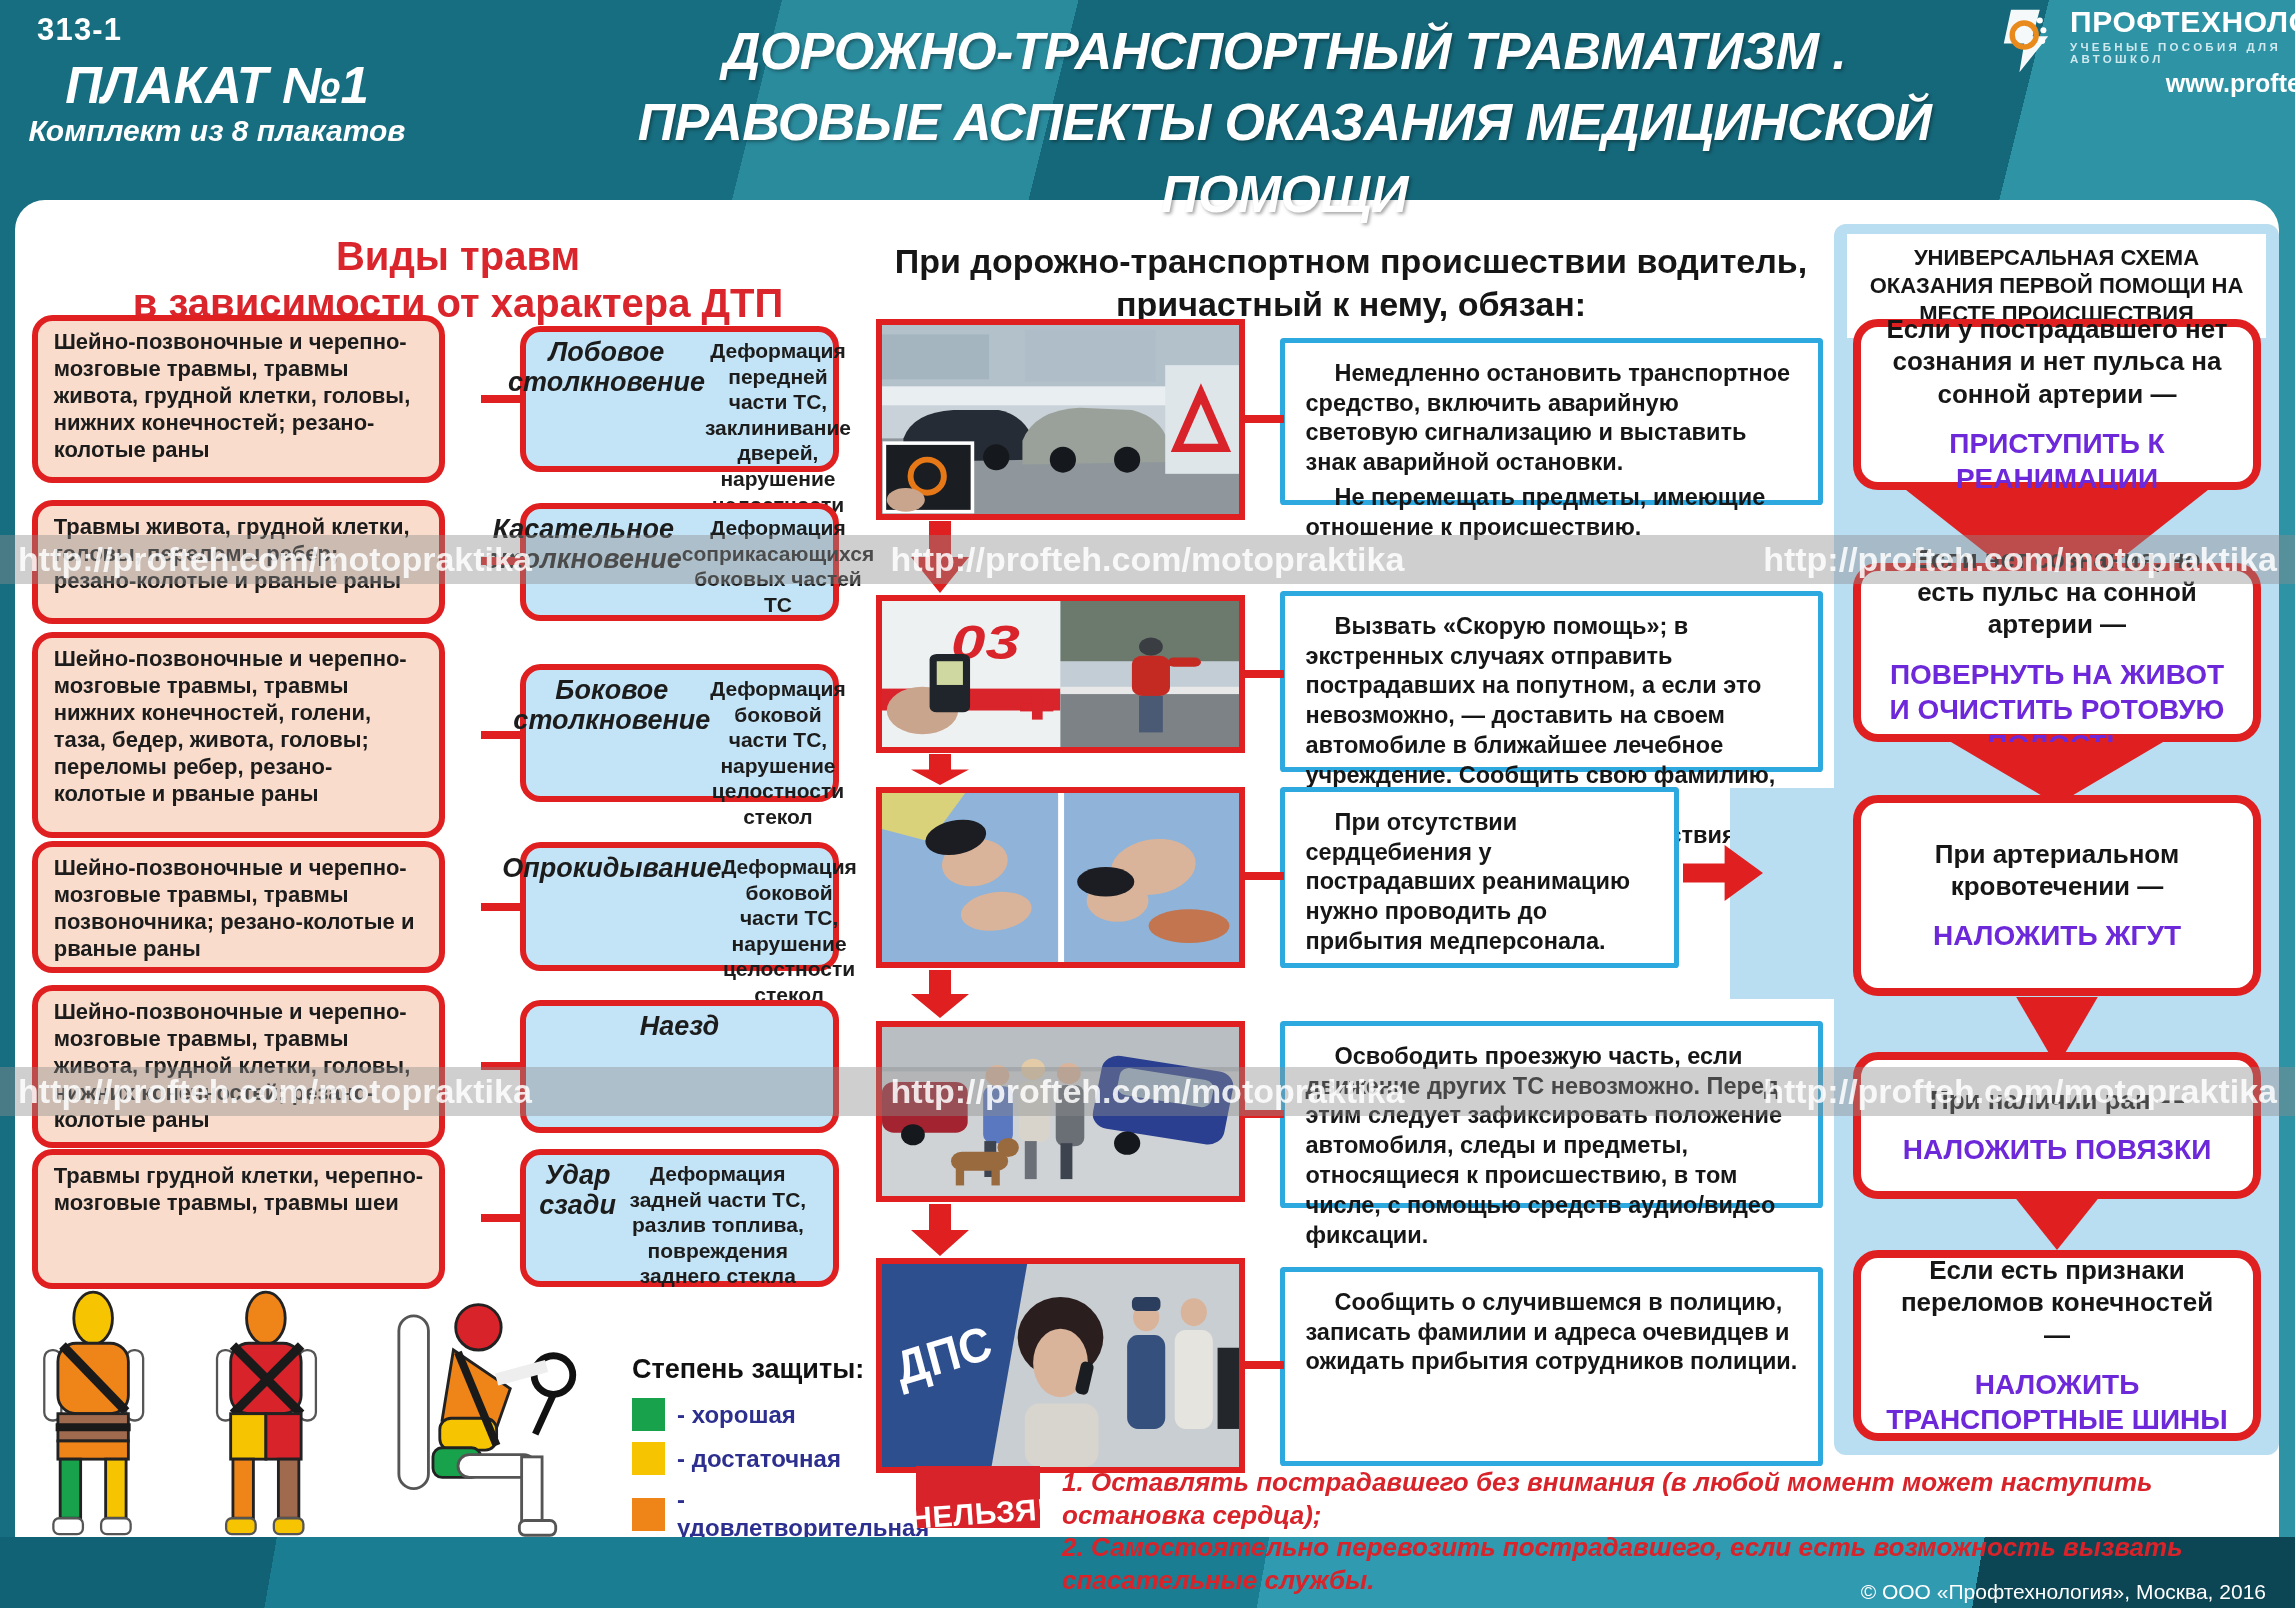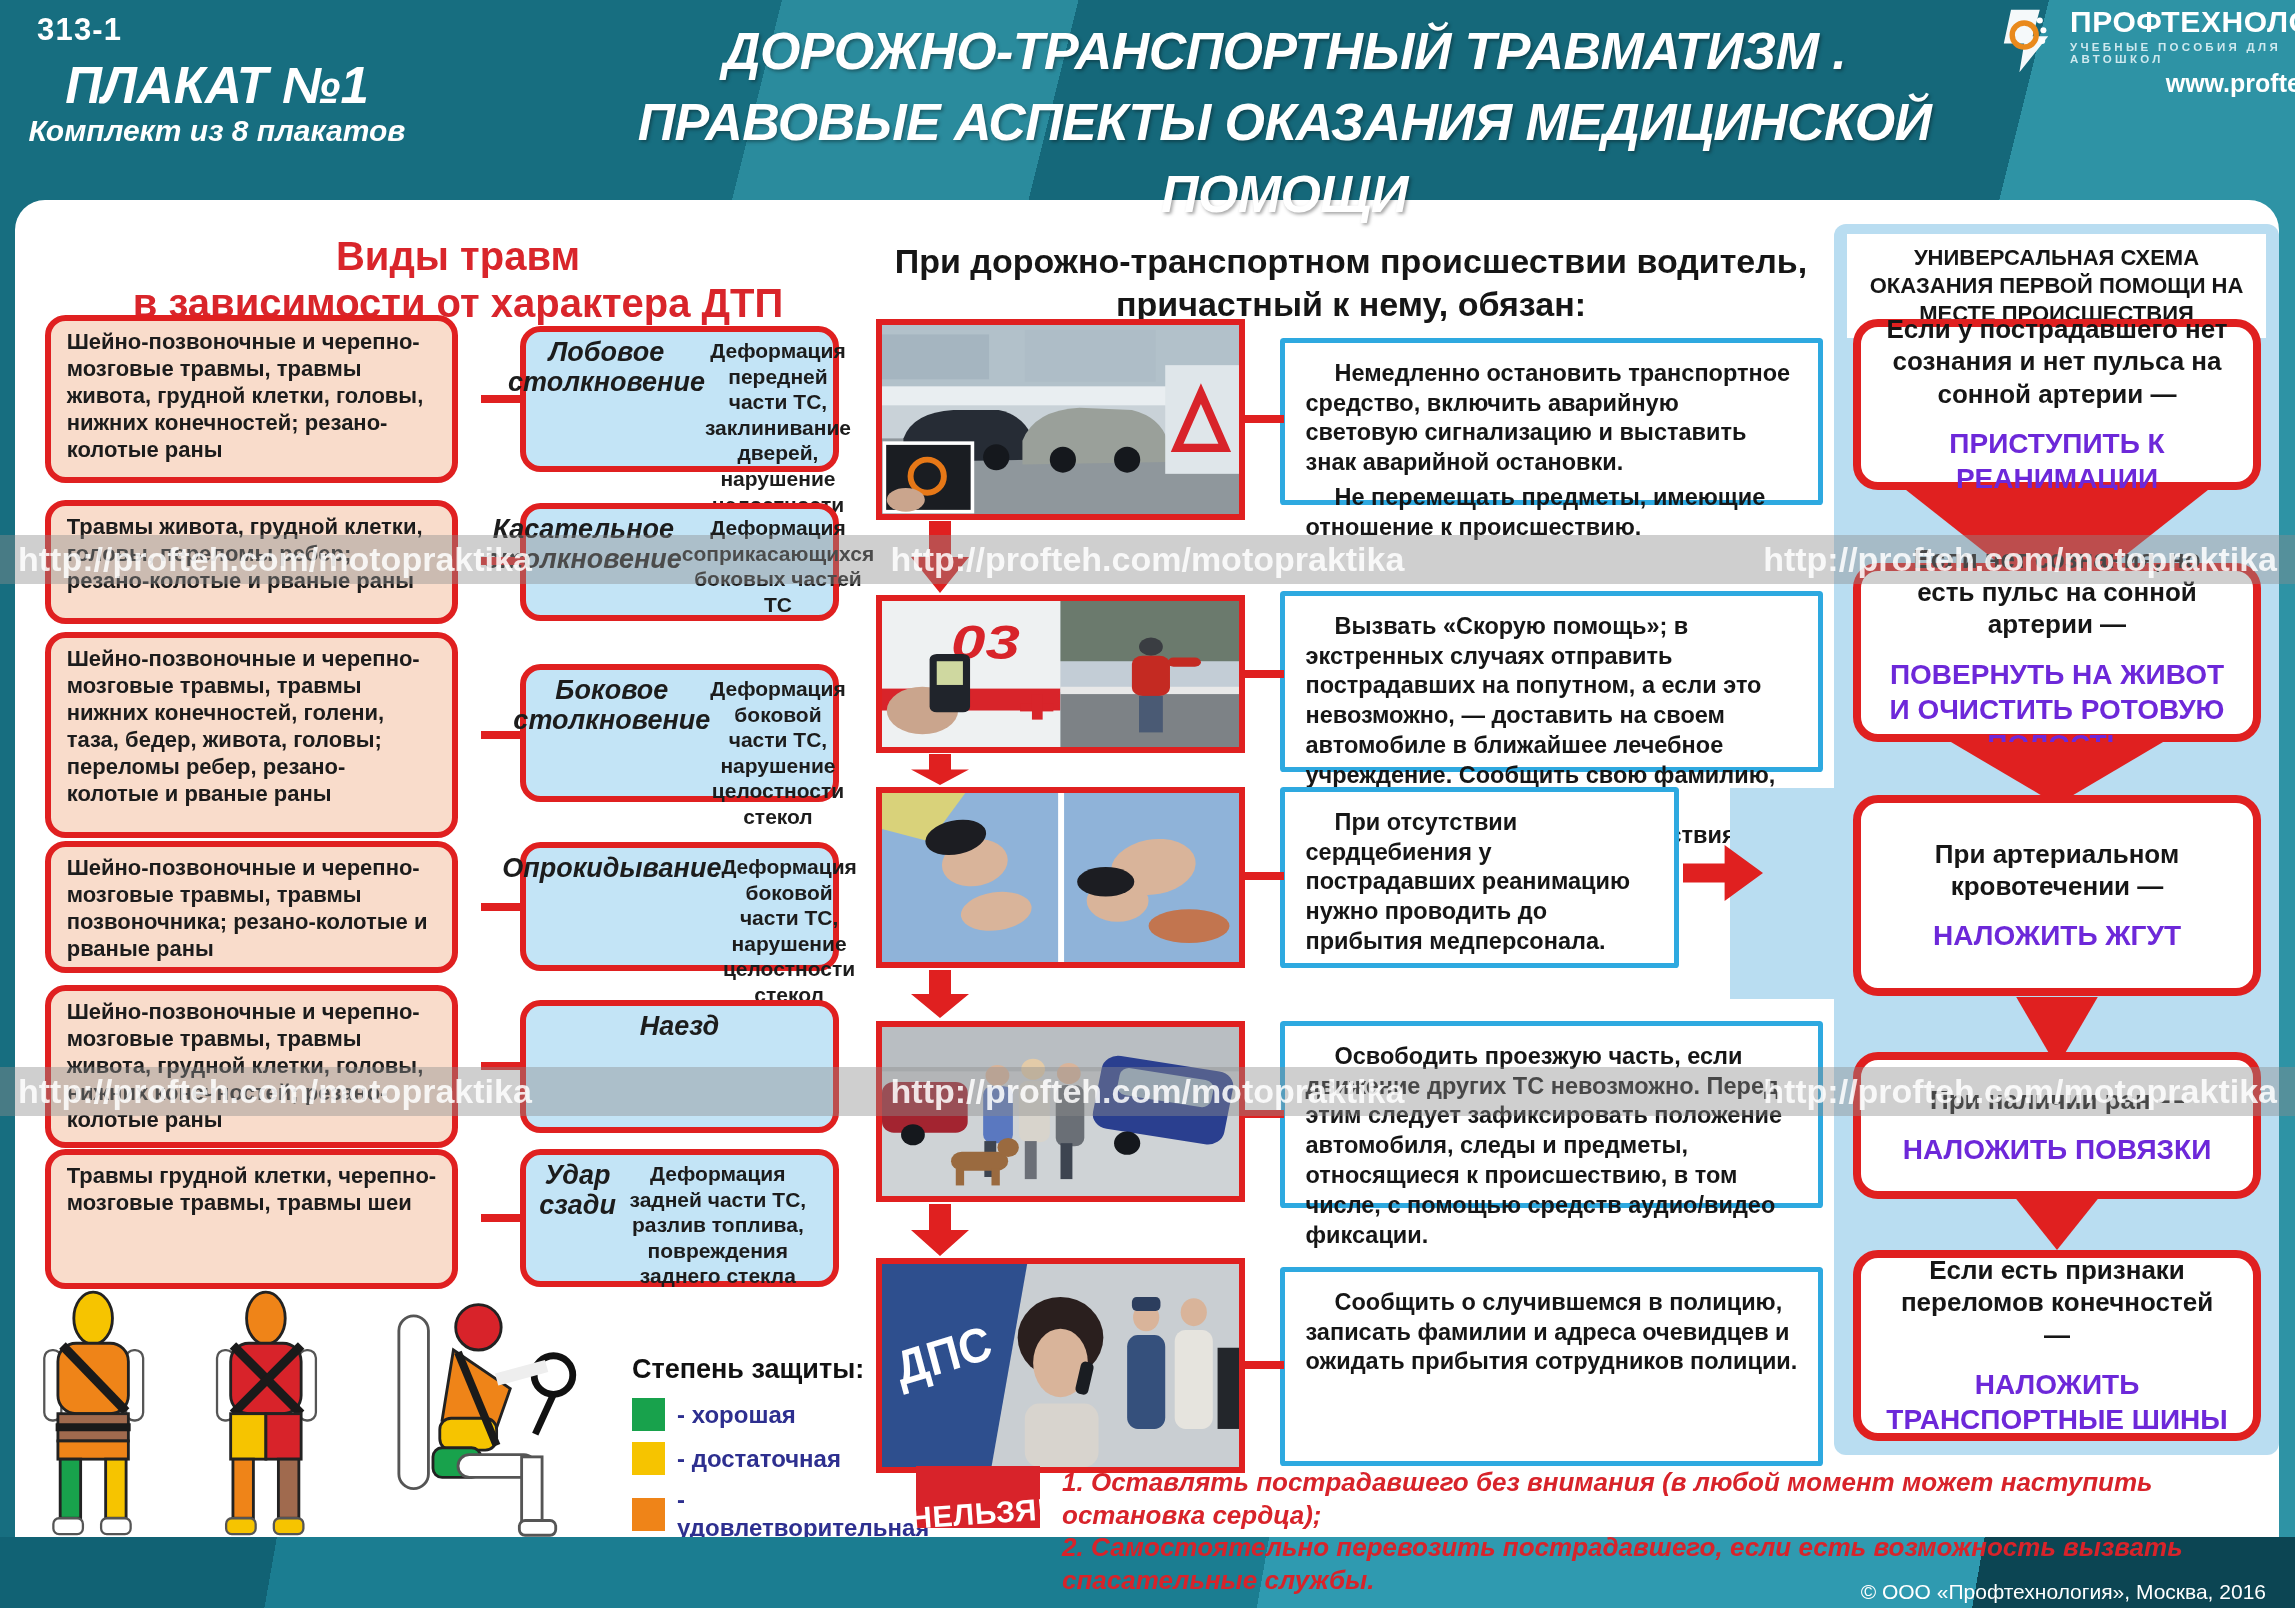--- a/index.html
+++ b/index.html
@@ -22,21 +22,21 @@
   .brand-row{display:flex;align-items:flex-start;}
   .brand-txt{flex:1;text-align:left;}
   .brand-name{color:#fff;font-size:30px;font-weight:bold;letter-spacing:0.6px;}
   .brand-tag{color:#cfe9ef;font-size:11.5px;font-weight:bold;letter-spacing:3.3px;margin-top:2.4px;}
   .brand-site{color:#fff;font-size:25px;font-weight:bold;text-align:right;margin-top:3.6px;}
   
   .ltitle{position:absolute;left:72px;top:233px;width:772px;text-align:center;color:#d9252b;font-weight:bold;}
   .ltitle div{font-size:40px;line-height:1.18;}
   .pinkbox,.bluebox{position:absolute;box-sizing:border-box;border:6.6px solid #e02020;border-radius:20.5px;
     display:flex;flex-direction:row;justify-content:center;}
-  .pinkbox{left:45px;width:413px;background:#f9dccb;padding:8.4px 15.7px;}
+  .pinkbox{left:32px;width:413px;background:#f9dccb;padding:8.4px 15.7px;}
   .pinkbox .t{font-size:22px;font-weight:bold;color:#1c1c1c;line-height:1.22;}
   .bluebox{left:520px;width:319px;background:#c3e4f6;padding:6px 13.3px;text-align:center;}
   .bluebox .bt{font-size:27px;font-weight:bold;font-style:italic;color:#1c1c1c;line-height:1.1;margin-bottom:7.2px;}
   .bluebox .bd{font-size:21px;font-weight:bold;color:#1c1c1c;line-height:1.22;}
   .pairlink{position:absolute;left:481px;width:43px;height:8.4px;background:#e02020;}
   
   .figs{position:absolute;left:42px;top:1284px;width:591px;height:290px;}
   .legend{position:absolute;left:632px;top:1354px;width:271px;}
   .legend .lt{font-size:27px;font-weight:bold;color:#111;margin-bottom:13.3px;}
   .litem{display:flex;align-items:center;margin-bottom:11px;}

